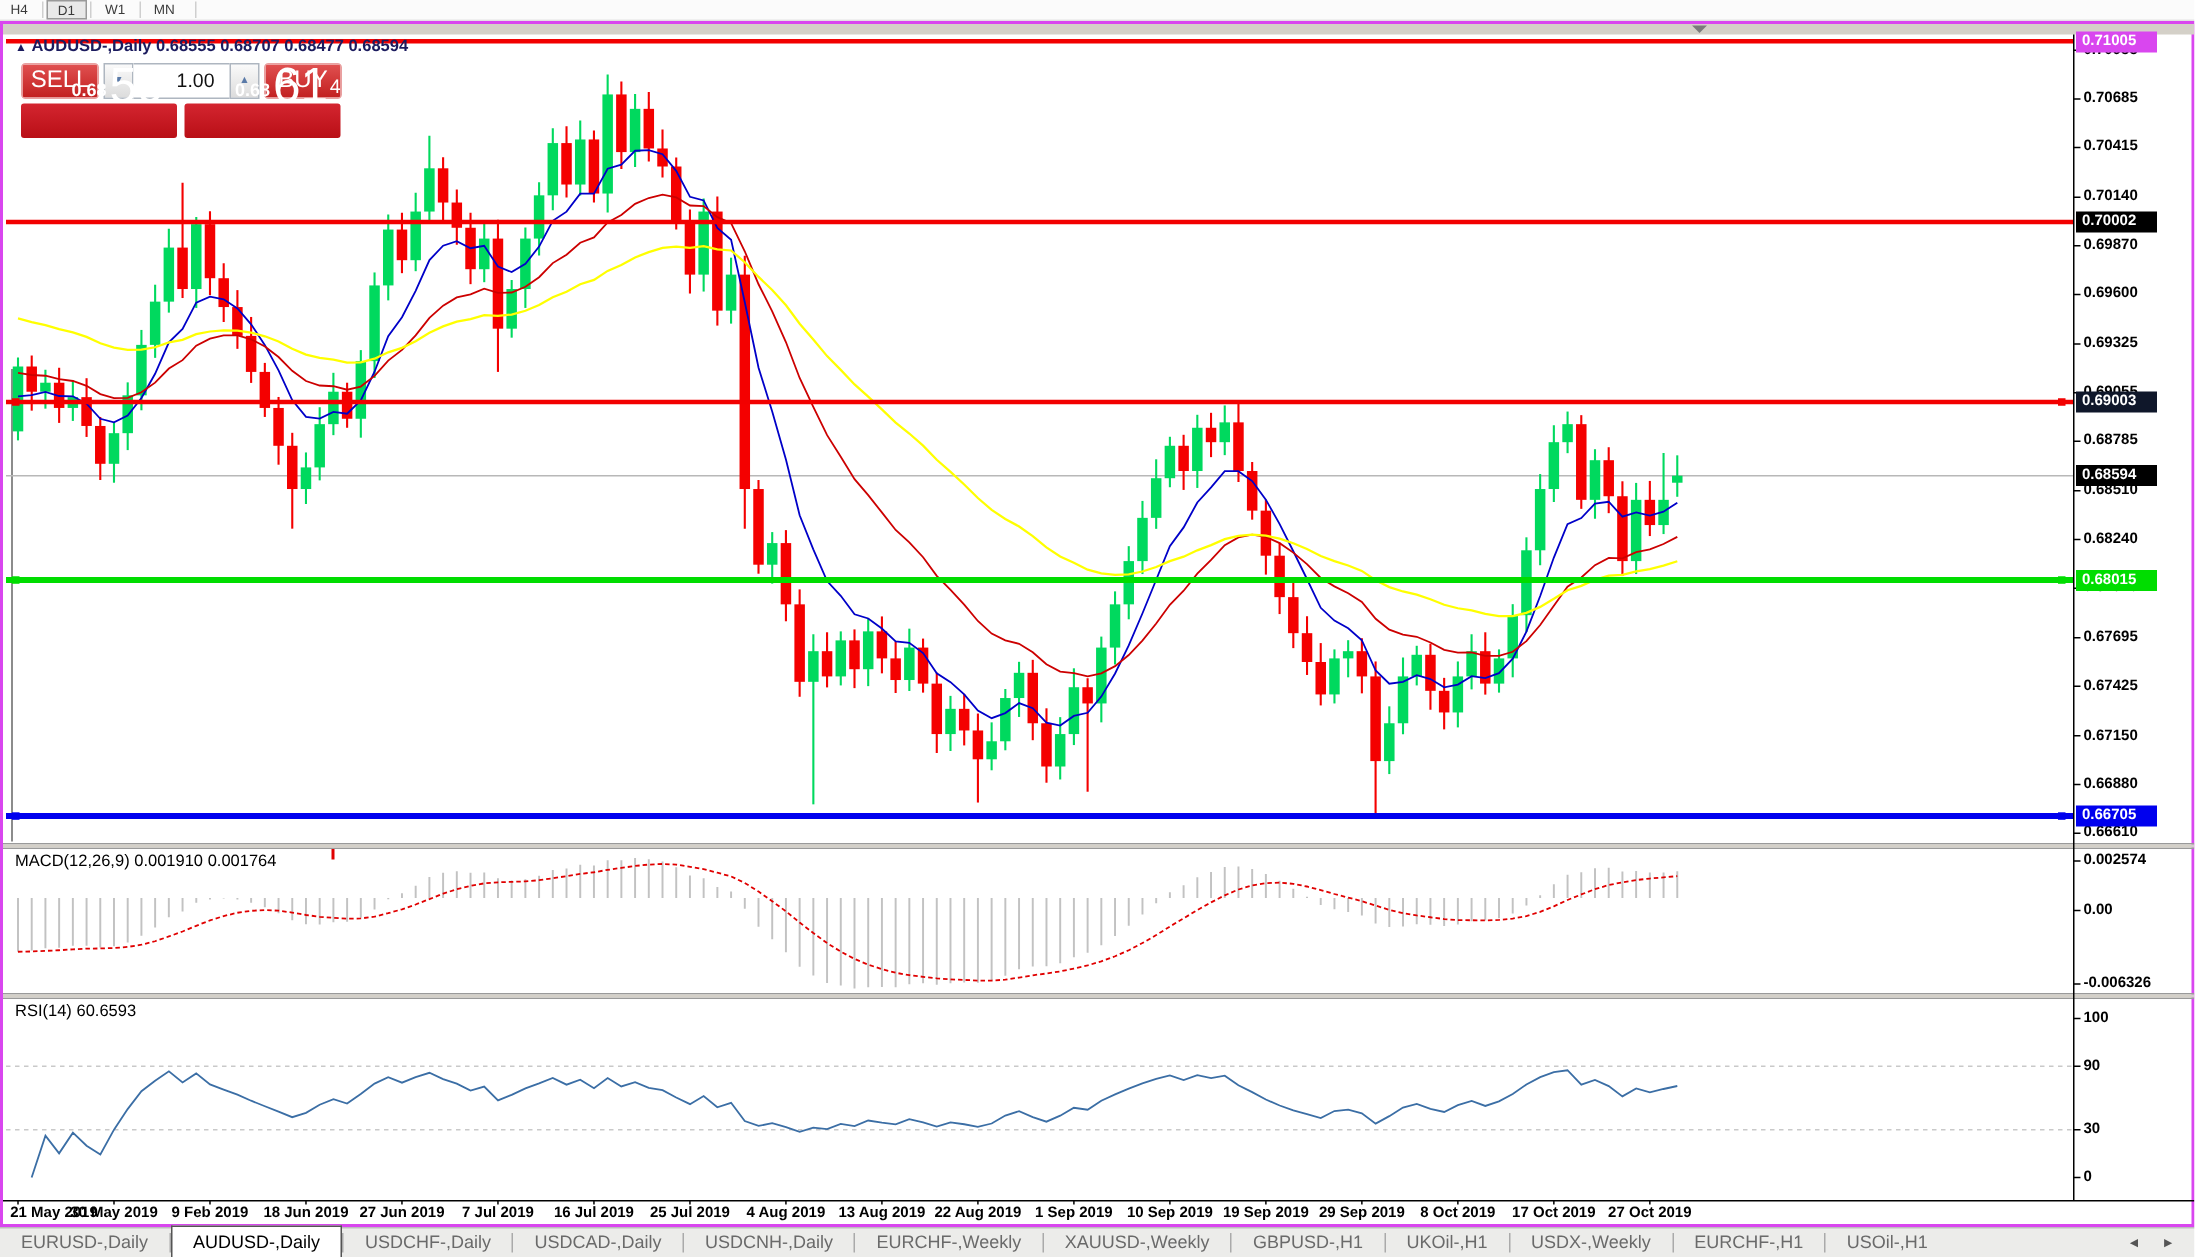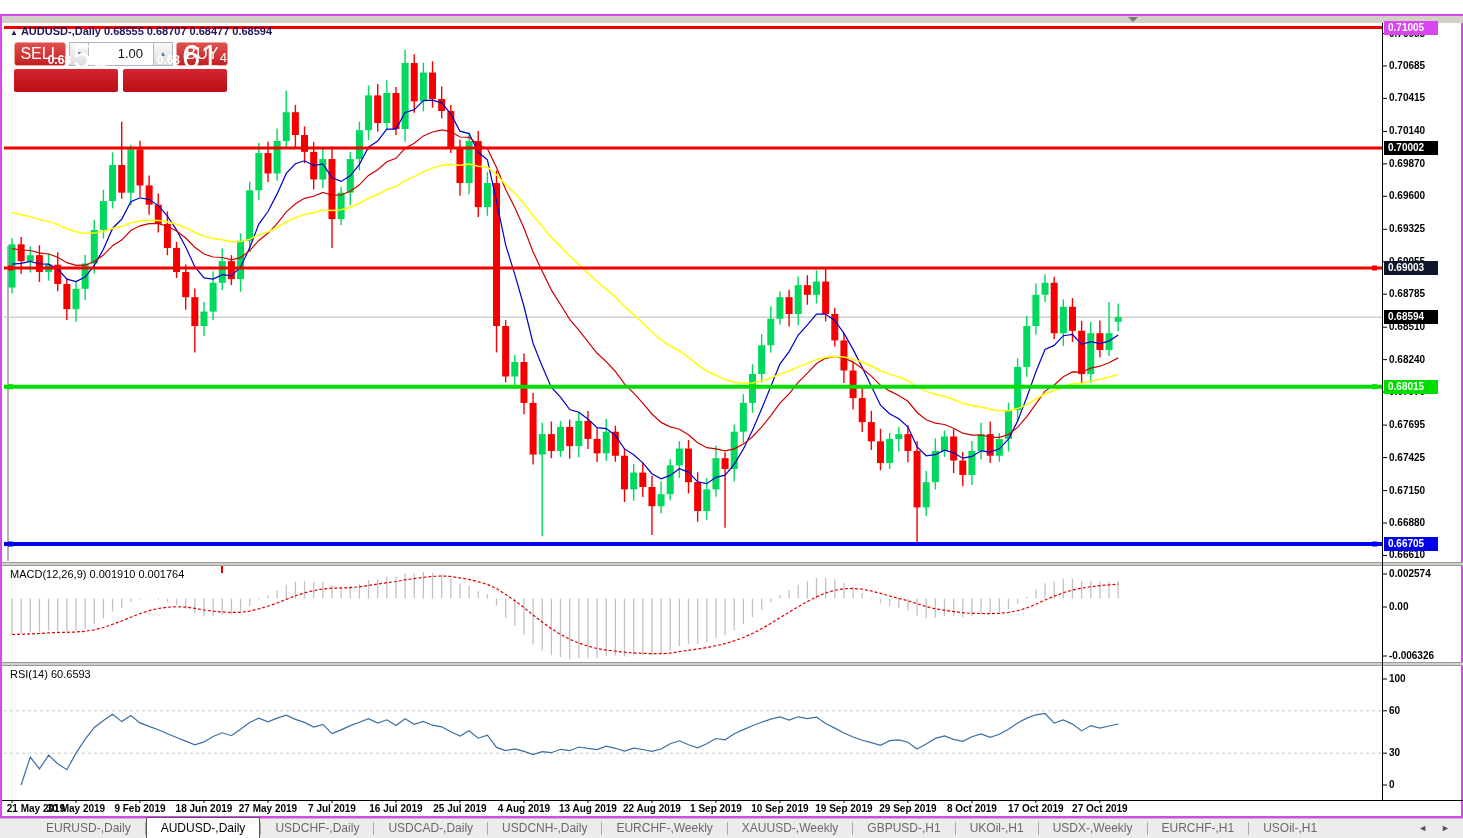--- a/index.html
+++ b/index.html
@@ -51,33 +51,43 @@
   .sublabel { position:absolute; left:1387px; font-size:10px; font-weight:700; color:#000; white-space:nowrap; }
 
   .indlabel { position:absolute; left:8px; font-size:11px; color:#000; white-space:nowrap; }
   .indlabel b { font-weight:400; }
 
   .datelabel { position:absolute; width:68px; text-align:center; font-size:10px; font-weight:600;
                color:#000; white-space:nowrap; }
 
   
   #tabbar { position:absolute; left:0; top:818px; width:1463px; height:20px; background:#ececea;
-            border-top:1px solid #bdbdbd; display:flex; align-items:flex-end;padding-left:32px; }
+            border-top:1px solid #bdbdbd; display:flex; align-items:flex-end; }
   .tab { font-size:12px; color:#6a6a6a; padding:2px 14px 3px 14px; white-space:nowrap; cursor:pointer; }
   .tab.active { background:#ffffff; color:#000; border:1px solid #555; border-bottom:none;
                 padding-top:3px; }
   .tabsep { width:1px; height:13px; background:#aaa; margin-bottom:3px; }
   #tabscroll { margin-left:auto; display:flex; align-items:center; height:20px; padding-right:6px; }
   .scrollarrow { font-size:9px; color:#555; padding:0 7px; cursor:pointer; }
 </style>
 </head>
 <body>
 
 <div id="app">
 
+  <div id="toolbar">
+      <div class="tfbtn">H4</div>
+      <div class="tfsep"></div>
+      <div class="tfbtn active">D1</div>
+      <div class="tfsep"></div>
+      <div class="tfbtn">W1</div>
+      <div class="tfsep"></div>
+      <div class="tfbtn">MN</div>
+      <div class="tfsep tall"></div>
+    </div>
 
   <div id="win">
     <svg id="chart-svg" width="1461" height="802">
         <rect x="0" y="0" width="1461" height="7" fill="#d4d0c8"></rect>
         <polygon points="1126,1 1136,1 1131,6" fill="#7a7a7a"></polygon>
         <line x1="0" y1="546.5" x2="1461" y2="546.5" stroke="#9a9a9a" stroke-width="1"></line>
         <line x1="0" y1="549.5" x2="1461" y2="549.5" stroke="#9a9a9a" stroke-width="1"></line>
         <line x1="0" y1="646.5" x2="1461" y2="646.5" stroke="#9a9a9a" stroke-width="1"></line>
         <line x1="0" y1="649.5" x2="1461" y2="649.5" stroke="#9a9a9a" stroke-width="1"></line>
         <rect x="0" y="547" width="1461" height="2" fill="#d4d0c8"></rect>
@@ -590,28 +600,28 @@
         <div class="pricetag" style="top:4.519640000000194px;background:#d946ef;">0.71005</div>
         <div class="pricetag" style="top:125px;background:#000000;">0.70002</div>
         <div class="pricetag" style="top:244.99987999999934px;background:#0f172a;">0.69003</div>
         <div class="pricetag" style="top:363.67843999999934px;background:#00dd00;">0.68015</div>
         <div class="pricetag" style="top:521.0356399999994px;background:#0000ee;">0.66705</div>
         <div class="pricetag" style="top:294.1289599999998px;background:#000000;">0.68594</div>
         <div class="sublabel" style="top:552px;">0.002574</div>
         <div class="sublabel" style="top:585px;">0.00</div>
         <div class="sublabel" style="top:634px;">-0.006326</div>
         <div class="sublabel" style="top:657px;">100</div>
-        <div class="sublabel" style="top:688.8px;">60</div>
+        <div class="sublabel" style="top:688.8px;">90</div>
         <div class="sublabel" style="top:731.2px;">30</div>
         <div class="sublabel" style="top:763px;">0</div>
         <div class="datelabel" style="left:0px;top:787px;">21 May 2019</div>
         <div class="datelabel" style="left:39.994px;top:787px;">30 May 2019</div>
         <div class="datelabel" style="left:103.988px;top:787px;">9 Feb 2019</div>
         <div class="datelabel" style="left:167.982px;top:787px;">18 Jun 2019</div>
-        <div class="datelabel" style="left:231.976px;top:787px;">27 May 2019</div>
+        <div class="datelabel" style="left:231.976px;top:787px;">27 Jun 2019</div>
         <div class="datelabel" style="left:295.97px;top:787px;">7 Jul 2019</div>
         <div class="datelabel" style="left:359.964px;top:787px;">16 Jul 2019</div>
         <div class="datelabel" style="left:423.95799999999997px;top:787px;">25 Jul 2019</div>
         <div class="datelabel" style="left:487.952px;top:787px;">4 Aug 2019</div>
         <div class="datelabel" style="left:551.946px;top:787px;">13 Aug 2019</div>
         <div class="datelabel" style="left:615.94px;top:787px;">22 Aug 2019</div>
         <div class="datelabel" style="left:679.934px;top:787px;">1 Sep 2019</div>
         <div class="datelabel" style="left:743.928px;top:787px;">10 Sep 2019</div>
         <div class="datelabel" style="left:807.922px;top:787px;">19 Sep 2019</div>
         <div class="datelabel" style="left:871.9159999999999px;top:787px;">29 Sep 2019</div>

